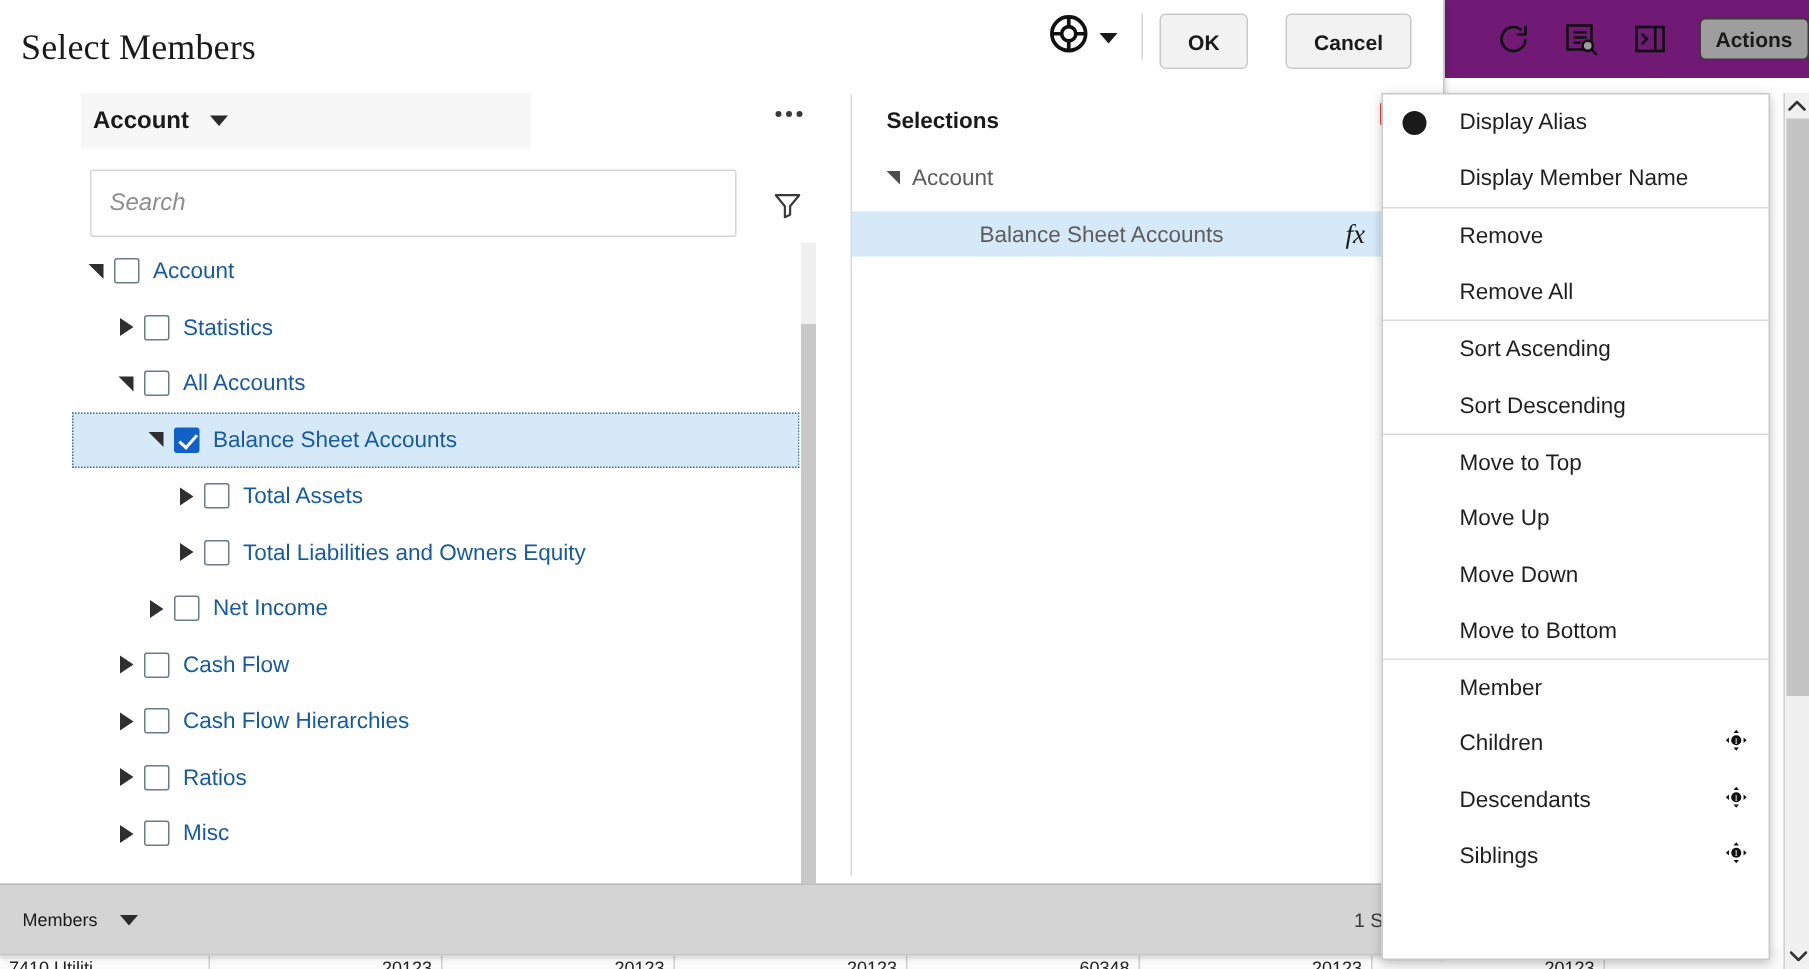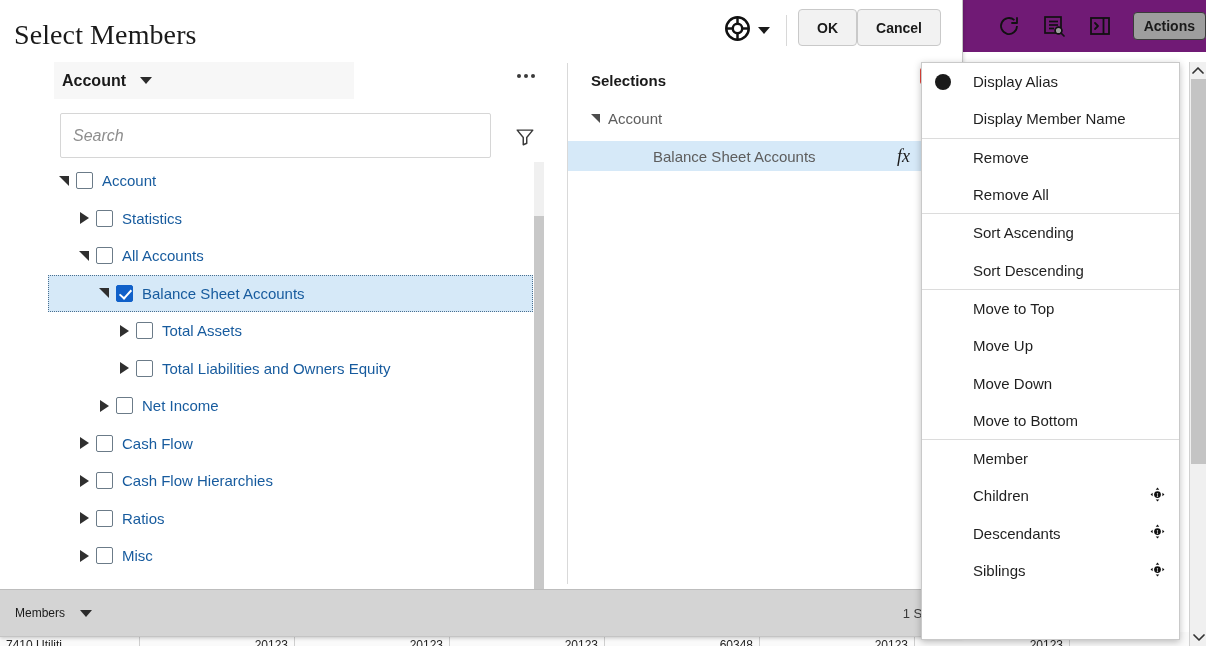--- a/index.html
+++ b/index.html
@@ -44,37 +44,37 @@
     position: absolute; left: 0; top: 0; width: 963px; height: 637px;
     background: #ffffff;
     border-right: 1px solid #c4c4c4;
     border-bottom: 1px solid #c4c4c4;
     box-shadow: 0 1px 4px rgba(0,0,0,.22);
   }
   .dlg-header { position: relative; height: 58px; }
   .dlg-title {
     position: absolute; left: 14px; top: 19px;
     font-family: "Liberation Serif", serif;
-    font-size: 28px; color: #1a1a1a; letter-spacing: .1px;
+    font-size: 24px; color: #1a1a1a; letter-spacing: .1px;
   }
   .dlg-header-right {
-    position:absolute; right: 21px; top: 9px; display:flex; align-items:flex-end; gap: 0;
+    position:absolute; right: 21px; top: 9px; display:flex; align-items:flex-start; gap: 0;
   }
   .help-wrap { display:flex; align-items:center; gap:7px; margin-right: 16px; cursor:pointer; }
   .caret-dn {
     width:0;height:0;border-left:6px solid transparent;border-right:6px solid transparent;
     border-top:7px solid #1a1a1a;
   }
   .hdr-sep { width:1px; height:31px; background:#d8d8d8; margin-right:11px; }
   .btn {
     background: #f2f2f2; border:1px solid #c9c9c9; border-radius:4px;
     font-size:14px; font-weight:700; color:#1a1a1a; height:37px; cursor:pointer;
     padding: 0 18px; font-family:"Liberation Sans", sans-serif;
   }
-  .btn + .btn { margin-left: 0; }
+  .btn + .btn { margin-left: 25px; }
 
   
   .panes { position:absolute; left:0; top:58px; right:0; bottom:47px; display:flex;margin-left:40px; }
   .pane-left { width: 527px; position: relative; }
   .pane-divider { width: 1px; background:#d9d9d9; margin-top: 5px; margin-bottom: 5px; }
   .pane-right { flex:1; position: relative; }
 
   .dim-row { position:relative; height: 46px; }
   .dim-select {
     position:absolute; left:14px; top:4px; width: 300px; height: 37px;

